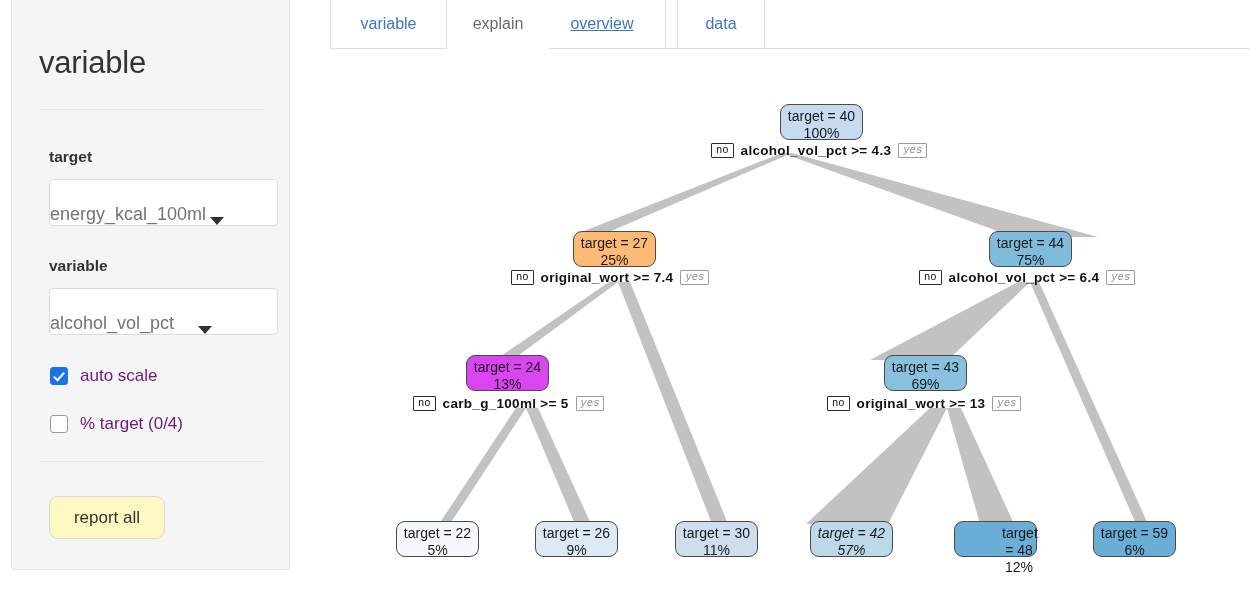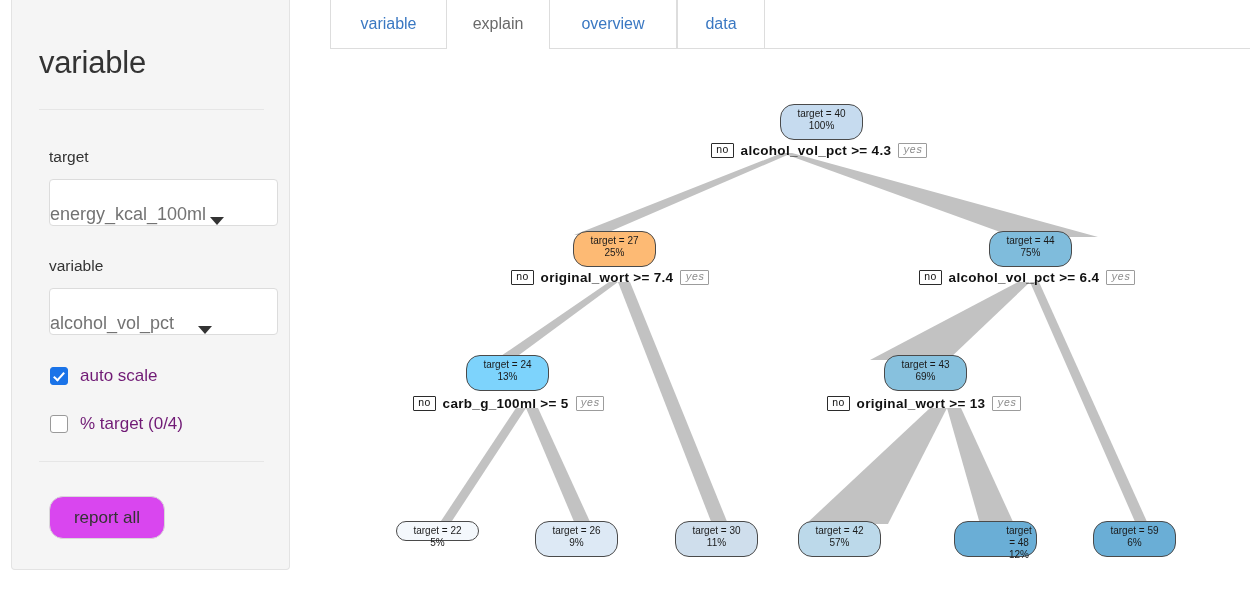--- a/index.html
+++ b/index.html
@@ -45,21 +45,21 @@
     height: 1px;
     background: #e6e6e6;
   }
   .hr-1 { top: 109px; }
   .hr-2 { top: 461px; }
 
   .field-label {
     position: absolute;
     left: 37px;
     font-size: 15.5px;
-    font-weight: normal;
+    font-weight: bold;
     color: #333333;
   }
   .label-target { top: 148px; }
   .label-variable { top: 257px; }
 
   .select-box {
     position: absolute;
     left: 37px;
     background: #ffffff;
     border: 1px solid #dcdcdc;
@@ -120,23 +120,23 @@
     border-width: 0 2.2px 2.2px 0;
     transform: rotate(42deg);
   }
 
   .report-btn {
     position: absolute;
     left: 37px;
     top: 496px;
     width: 116px;
     height: 43px;
-    background: #d946ef;
+    background: #fef9c3;
     border: 1px solid #d8d8d8;
-    border-radius: 14px;
+    border-radius: 9px;
     font-size: 17px;
     color: #333333;
     font-family: "Liberation Sans", sans-serif;
     cursor: pointer;
     padding: 0;
   }
 
   
   .tabbar {
     position: absolute;
@@ -170,43 +170,43 @@
     background: #ffffff;
   }
   .tab.active {
     color: #6a6a6a;
     background: #ffffff;
     border-bottom: 1px solid #ffffff;
     z-index: 2;
   }
   .tab-variable { left: 0px;   width: 117px; }
   .tab-explain  { left: 117px; width: 102px; }
-  .tab-overview { left: 219px; width: 128px; }
+  .tab-overview { left: 208px; width: 128px; text-decoration: underline; }
   .tab-data     { left: 347px; width: 88px;  border-left: none; }
 
   
   .tree {
     position: absolute;
     left: 330px;
     top: 49px;
     width: 929px;
     height: 543px;
   }
   svg.edges {
     position: absolute;
     left: 0; top: 0;
     width: 929px; height: 543px;
   }
   .node {
     position: absolute;
     box-sizing: border-box;
     border: 1.3px solid #4a4a4a;
-    border-radius: 14px;
+    border-radius: 9px;
     text-align: center;
-    font-size: 10px;
+    font-size: 14px;
     color: #1a1a1a;
     line-height: 1.22;
     padding-top: 3px;
     z-index: 5;
   }
   .node .t1 { display:block; }
   .node .t2 { display:block; }
 
   .split {
     position: absolute;
@@ -325,53 +325,53 @@
     <div class="node" style="left:659px; top:182px; width:83px; height:36px; background:#7fbcdc;">
       <span class="t1">target = 44</span>
       <span class="t2">75%</span>
     </div>
     <div class="split" style="left:589px; top:221px;">
       <span class="badge no">no</span>
       <span class="cond">alcohol_vol_pct &gt;= 6.4</span>
       <span class="badge yes">yes</span>
     </div>
 
-    <div class="node" style="left:136px; top:306px; width:83px; height:36px; background:#7dd3fc;">
+    <div class="node" style="left:136px; top:306px; width:83px; height:36px; background:#d946ef;">
       <span class="t1">target = 24</span>
       <span class="t2">13%</span>
     </div>
     <div class="split" style="left:83px; top:347px;">
       <span class="badge no">no</span>
       <span class="cond">carb_g_100ml &gt;= 5</span>
       <span class="badge yes">yes</span>
     </div>
 
     <div class="node" style="left:554px; top:306px; width:83px; height:36px; background:#87c1de;">
       <span class="t1">target = 43</span>
       <span class="t2">69%</span>
     </div>
     <div class="split" style="left:497px; top:347px;">
       <span class="badge no">no</span>
       <span class="cond">original_wort &gt;= 13</span>
       <span class="badge yes">yes</span>
     </div>
 
-    <div class="node" style="left:66px; top:472px; width:83px; height:20px; background:#f4f8fc;">
+    <div class="node" style="left:66px; top:472px; width:83px; height:36px; background:#f4f8fc;">
       <span class="t1">target = 22</span>
       <span class="t2">5%</span>
     </div>
     <div class="node" style="left:205px; top:472px; width:83px; height:36px; background:#dde9f5;">
       <span class="t1">target = 26</span>
       <span class="t2">9%</span>
     </div>
     <div class="node" style="left:345px; top:472px; width:83px; height:36px; background:#cfdeec;">
       <span class="t1">target = 30</span>
       <span class="t2">11%</span>
     </div>
-    <div class="node" style="left:468px; top:472px; width:83px; height:36px; background:#bcd9ea;">
+    <div class="node" style="left:480px; top:472px; width:83px; height:36px; background:#bcd9ea;font-style:italic;">
       <span class="t1">target = 42</span>
       <span class="t2">57%</span>
     </div>
     <div class="node" style="left:624px; top:472px; width:83px; height:36px; background:#6aaed6;padding-left:47px;">
       <span class="t1">target = 48</span>
       <span class="t2">12%</span>
     </div>
     <div class="node" style="left:763px; top:472px; width:83px; height:36px; background:#6aaed6;">
       <span class="t1">target = 59</span>
       <span class="t2">6%</span>

